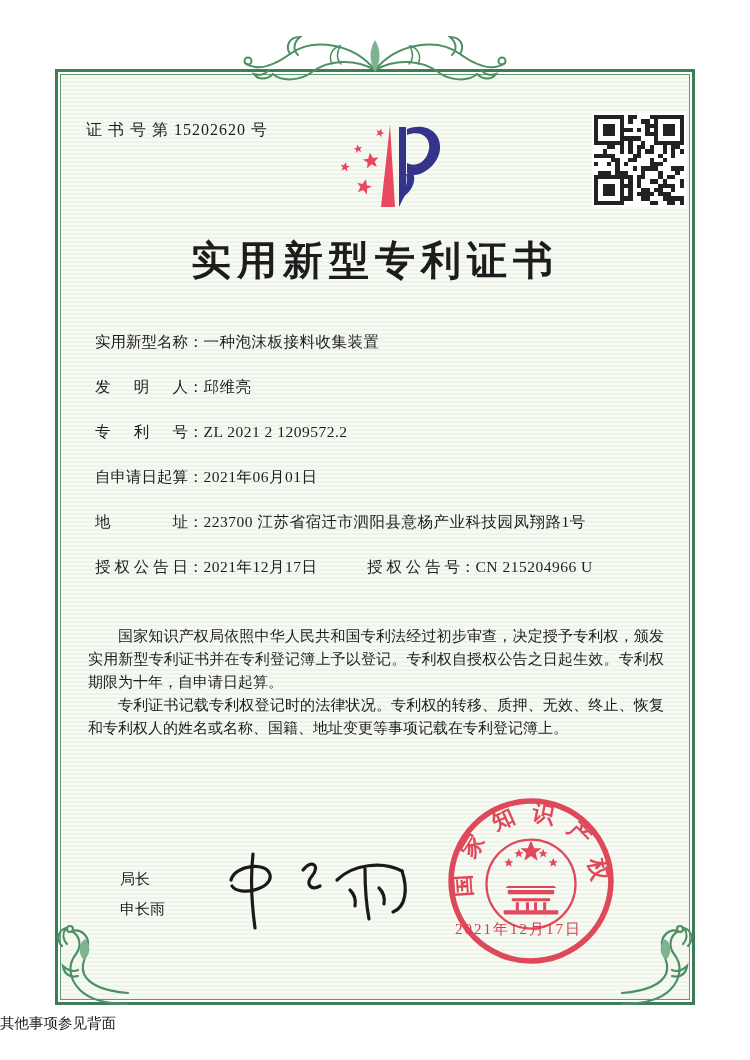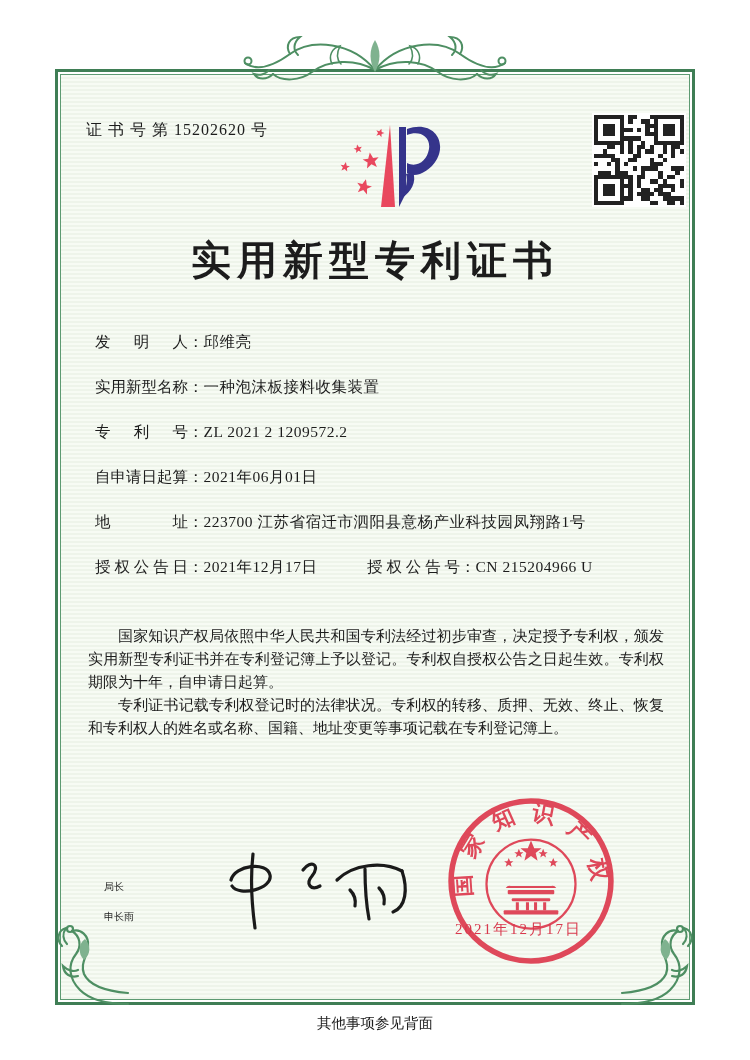--- a/index.html
+++ b/index.html
@@ -26,27 +26,27 @@
     font-size:40px;font-weight:bold;letter-spacing:6px;}
   .fields{position:absolute;left:95px;top:330px;width:570px;font-size:15.5px;}
   .frow{margin:0 0 21px 0;line-height:24px;white-space:nowrap;}
   .flabel{display:inline-block;width:93px;text-align:justify;text-align-last:justify;vertical-align:top;}
   .fvalue{letter-spacing:0.5px;}
   .grant-row{display:flex;}
   .grant-left{width:272px;}
   .paras{position:absolute;left:88px;top:625px;width:576px;
     font-size:15px;line-height:23px;text-align:justify;}
   .paras p{margin:0;text-indent:2em;}
-  .officer{position:absolute;left:104px;top:864px;font-size:10px;line-height:30px;margin-top:8px;}
+  .officer{position:absolute;left:120px;top:864px;font-size:15px;line-height:30px;}
   .signature{position:absolute;left:215px;top:842px;width:200px;height:90px;}
   .seal{position:absolute;left:445px;top:795px;width:172px;height:172px;opacity:0.92;}
   .seal-date{position:absolute;left:455px;top:920px;font-size:15px;letter-spacing:2px;
     color:#d8394d;white-space:nowrap;}
   .page-info{position:absolute;left:0;top:968px;width:750px;text-align:center;font-size:13.5px;}
-  .back-note{position:absolute;left:0;top:1014px;width:750px;text-align:center;font-size:14.5px;}
+  .back-note{position:absolute;left:0;top:1014px;width:750px;font-size:14.5px;}
 </style>
 </head>
 <body>
 
 <div class="page">
 
   <div class="frame">
     <div class="frame-inner"></div>
   </div>
 
@@ -352,24 +352,24 @@
         <div style="grid-area: 21 / 18;"></div>
         <div style="grid-area: 21 / 19;"></div>
         <div style="grid-area: 21 / 21;"></div>
       </div>
   </div>
 
   <div class="title">实用新型专利证书</div>
 
   <div class="fields">
     <div class="frow">
+      <span class="flabel">实用新型名称</span><span>：</span><span class="fvalue">一种泡沫板接料收集装置</span>
+    </div>
+    <div class="frow">
       <span class="flabel">发明人</span><span>：</span><span class="fvalue">邱维亮</span>
-    </div>
-    <div class="frow">
-      <span class="flabel">实用新型名称</span><span>：</span><span class="fvalue">一种泡沫板接料收集装置</span>
     </div>
     <div class="frow">
       <span class="flabel">专利号</span><span>：</span><span class="fvalue">ZL 2021 2 1209572.2</span>
     </div>
     <div class="frow">
       <span class="flabel">自申请日起算</span><span>：</span><span class="fvalue">2021年06月01日</span>
     </div>
     <div class="frow">
       <span class="flabel">地址</span><span>：</span><span class="fvalue">223700 江苏省宿迁市泗阳县意杨产业科技园凤翔路1号</span>
     </div>

